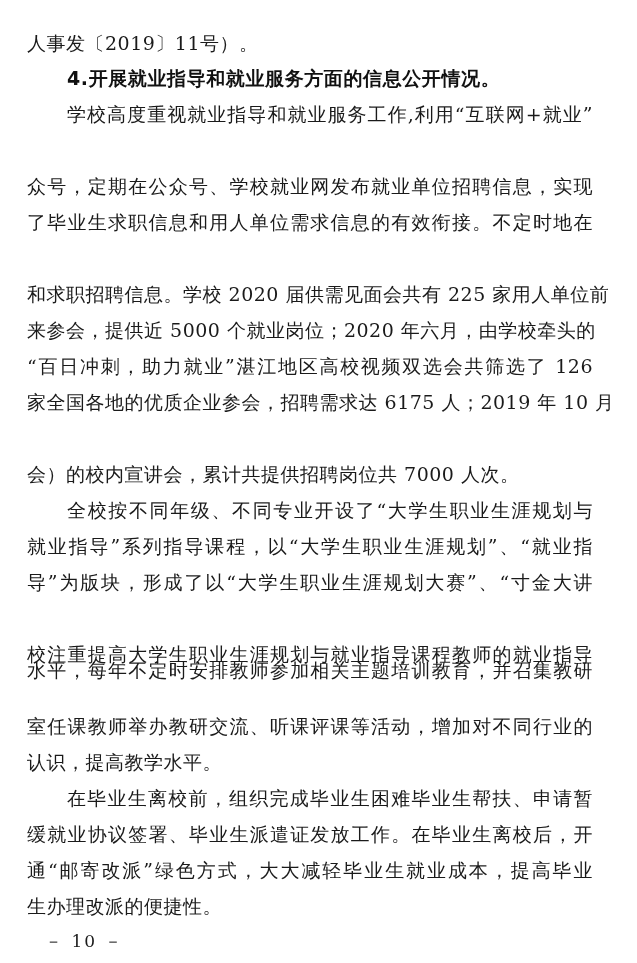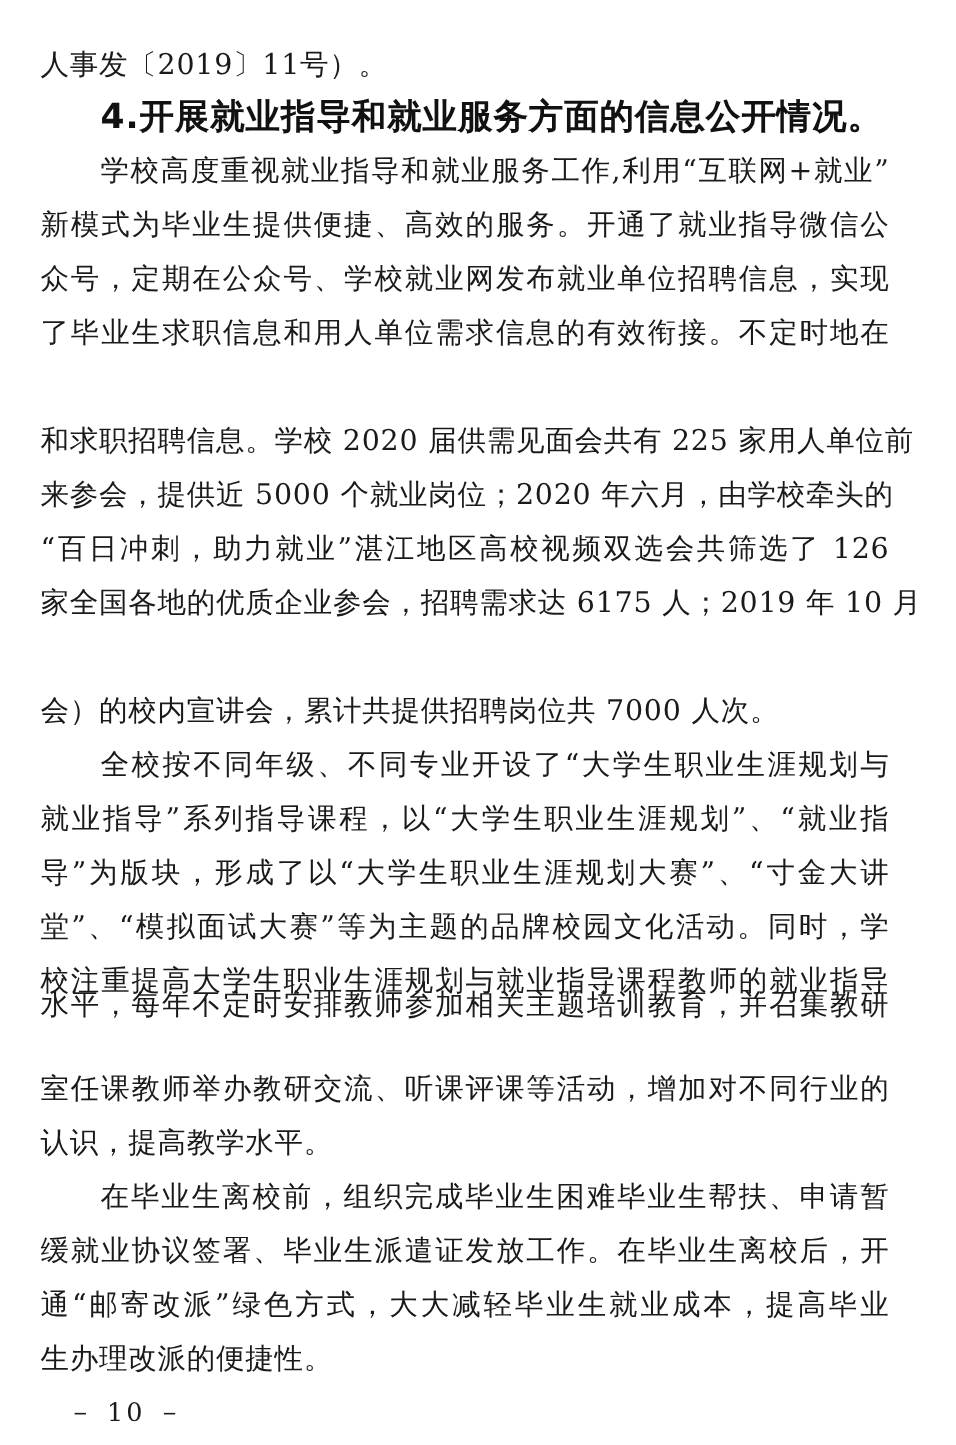--- a/index.html
+++ b/index.html
@@ -5,45 +5,43 @@
   html, body { margin: 0; padding: 0; background: #ffffff; }
   body { width: 637px; height: 963px; position: relative; overflow: hidden;
          font-family: "DejaVu Serif", "Liberation Serif", serif; color: #1a1a1a; }
   .page { position: absolute; left: 0; top: 0; width: 543px; height: 963px; }
   .line { position: absolute; left: 27px; width: 566px; height: 36px; line-height: 36px;
           font-size: 19px; white-space: nowrap; text-align: justify; text-align-last: justify;
           letter-spacing: 0.5px; }
   .line.indent { left: 67px; width: 526px; }
   .line.last { text-align-last: left; }
   .heading { font-family: "DejaVu Sans", "Liberation Sans", sans-serif; font-weight: bold;
-             color: #111; font-size: 23px; letter-spacing: 0.6px; }
+             color: #111; font-size: 19px; letter-spacing: 0.6px; }
   .pagenum { position: absolute; left: 45px; top: 930px; font-size: 17px; letter-spacing: 2px;
              font-family: "DejaVu Serif", serif; text-align: center; }
 </style>
 </head>
 <body>
 
 <div class="page">
   <div class="line last" style="top:25px">人事发〔2019〕11号）。</div>
   <div class="line indent last heading" style="top:60px">4.开展就业指导和就业服务方面的信息公开情况。</div>
 
   <div class="line indent" style="top:96px">学校高度重视就业指导和就业服务工作,利用“互联网+就业”</div>
-  <div class="line" style="top:132px">新模式为毕业生提供便捷、高效的服务。开通了就业指导微信公</div>
   <div class="line" style="top:168px">众号，定期在公众号、学校就业网发布就业单位招聘信息，实现</div>
   <div class="line" style="top:204px">了毕业生求职信息和用人单位需求信息的有效衔接。不定时地在</div>
   <div class="line" style="top:276px">和求职招聘信息。学校 2020 届供需见面会共有 225 家用人单位前</div>
   <div class="line" style="top:312px">来参会，提供近 5000 个就业岗位；2020 年六月，由学校牵头的</div>
   <div class="line" style="top:348px">“百日冲刺，助力就业”湛江地区高校视频双选会共筛选了 126</div>
   <div class="line" style="top:384px">家全国各地的优质企业参会，招聘需求达 6175 人；2019 年 10 月</div>
   <div class="line last" style="top:456px">会）的校内宣讲会，累计共提供招聘岗位共 7000 人次。</div>
 
   <div class="line indent" style="top:492px">全校按不同年级、不同专业开设了“大学生职业生涯规划与</div>
   <div class="line" style="top:528px">就业指导”系列指导课程，以“大学生职业生涯规划”、“就业指</div>
   <div class="line" style="top:564px">导”为版块，形成了以“大学生职业生涯规划大赛”、“寸金大讲</div>
-  <div class="line" style="top:600px">堂”、“模拟面试大赛”等为主题的品牌校园文化活动。同时，学</div>
   <div class="line" style="top:636px">校注重提高大学生职业生涯规划与就业指导课程教师的就业指导</div>
   <div class="line" style="top:652px">水平，每年不定时安排教师参加相关主题培训教育，并召集教研</div>
   <div class="line" style="top:708px">室任课教师举办教研交流、听课评课等活动，增加对不同行业的</div>
   <div class="line last" style="top:744px">认识，提高教学水平。</div>
 
   <div class="line indent" style="top:780px">在毕业生离校前，组织完成毕业生困难毕业生帮扶、申请暂</div>
   <div class="line" style="top:852px">通“邮寄改派”绿色方式，大大减轻毕业生就业成本，提高毕业</div>
   <div class="line" style="top:816px">缓就业协议签署、毕业生派遣证发放工作。在毕业生离校后，开</div>
   <div class="line last" style="top:888px">生办理改派的便捷性。</div>
 

